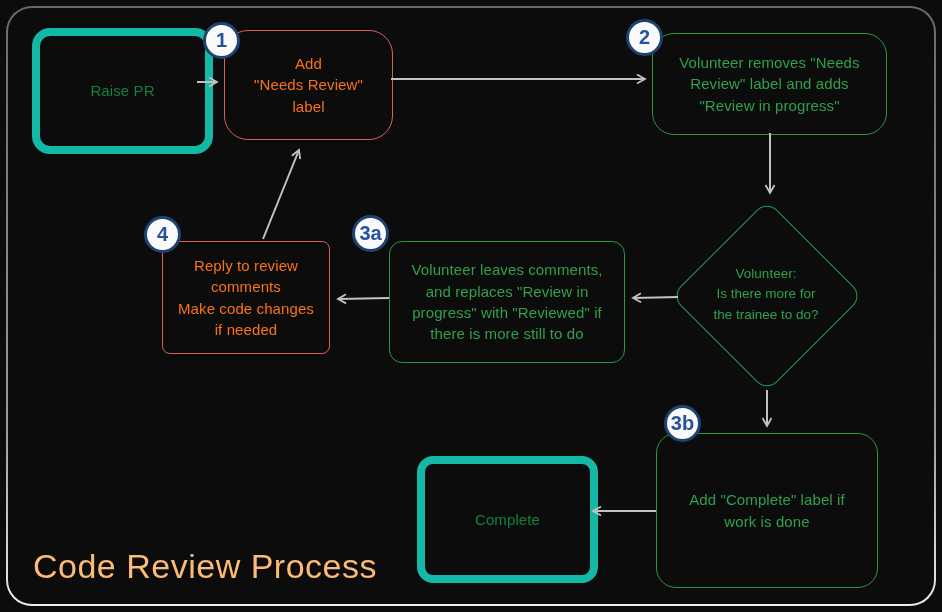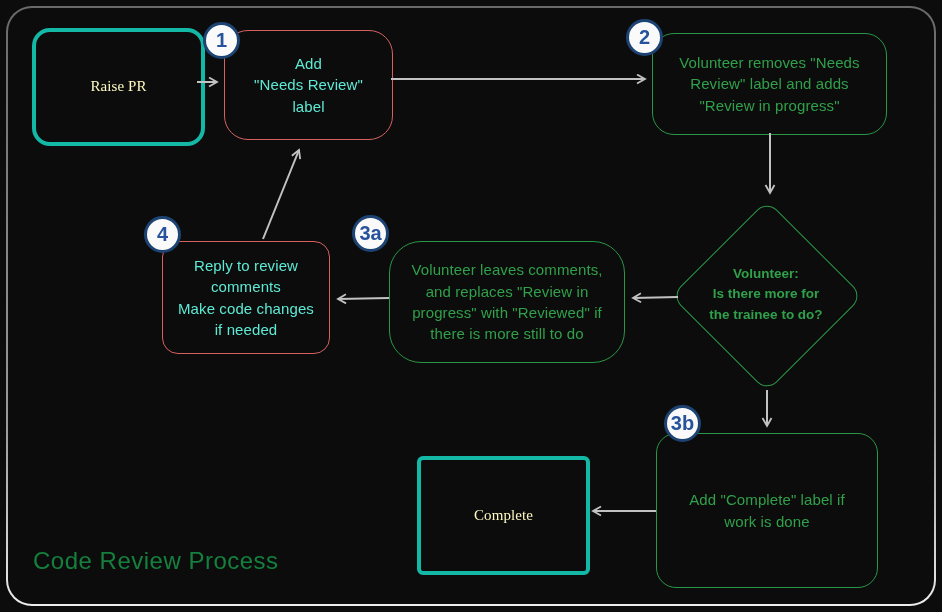--- a/index.html
+++ b/index.html
@@ -17,59 +17,59 @@
   .frame-inner{
     position:absolute;left:2px;top:2px;right:2px;bottom:2px;
     border-radius:24px;background:#0c0c0c;
   }
   .node{
     position:absolute;display:flex;align-items:center;justify-content:center;
     text-align:center;white-space:pre-line;
     font-size:15px;line-height:1.42;letter-spacing:0.1px;
     background:#0c0c0c;z-index:3;
   }
-  .node-white{border:4px solid #14b8a6;color:#fef9c3;font-family:Liberation Serif, serif;}
-  .node-red{border:1.6px solid #d5625f;color:#5eead4;}
+  .node-white{border:8px solid #14b8a6;color:#15803d;}
+  .node-red{border:1.6px solid #d5625f;color:#f97316;}
   .node-green{border:1.8px solid #2a9747;color:#30a04a;}
 
   .n-raise   {left:32px;  top:28px;  width:165px;height:110px;border-radius:18px;}
   .n-1       {left:224px; top:30px;  width:167px;height:108px;border-radius:24px;}
   .n-2       {left:652px; top:33px;  width:233px;height:100px;border-radius:22px;}
-  .n-3a      {left:389px; top:241px; width:234px;height:120px;border-radius:32px;}
-  .n-4       {left:162px; top:241px; width:166px;height:111px;border-radius:16px;}
+  .n-3a      {left:389px; top:241px; width:234px;height:120px;border-radius:13px;}
+  .n-4       {left:162px; top:241px; width:166px;height:111px;border-radius:8px;}
   .n-3b      {left:656px; top:433px; width:220px;height:153px;border-radius:20px;}
-  .n-complete{left:417px; top:456px; width:165px;height:111px;border-radius:6px;}
+  .n-complete{left:417px; top:456px; width:165px;height:111px;border-radius:16px;}
 
   .diamond-shape{
     position:absolute;left:699px;top:228px;width:134px;height:134px;
     border:1.6px solid #2a9747;border-radius:14px;background:#0c0c0c;
     transform:rotate(45deg);z-index:2;
   }
   .diamond-text{
     position:absolute;left:676px;top:264px;width:180px;
     text-align:center;white-space:pre-line;color:#30a04a;
-    font-size:13.5px;line-height:1.5;z-index:3;font-weight:bold;
+    font-size:13.5px;line-height:1.5;z-index:3;
   }
   .badge{
     position:absolute;width:37px;height:37px;border-radius:50%;
     background:#fafafa;border:3.5px solid #1c4372;box-sizing:border-box;
     color:#26539c;font-weight:bold;font-size:20px;
     display:flex;align-items:center;justify-content:center;z-index:5;
   }
   .b1 {left:203px;top:22px;}
   .b2 {left:626px;top:19px;}
   .b3a{left:352px;top:215px;}
   .b4 {left:144px;top:216px;}
   .b3b{left:664px;top:405px;}
 
   .arrows{position:absolute;left:0;top:0;z-index:4;pointer-events:none;}
 
   .title{
     position:absolute;left:33px;top:547px;
-    color:#15803d;font-size:24px;letter-spacing:0.5px;z-index:3;
+    color:#fdba74;font-size:34px;letter-spacing:0.5px;z-index:3;
   }
 </style>
 </head>
 <body>
 
 <div class="stage">
 
   <div class="frame">
     <div class="frame-inner"></div>
   </div>

